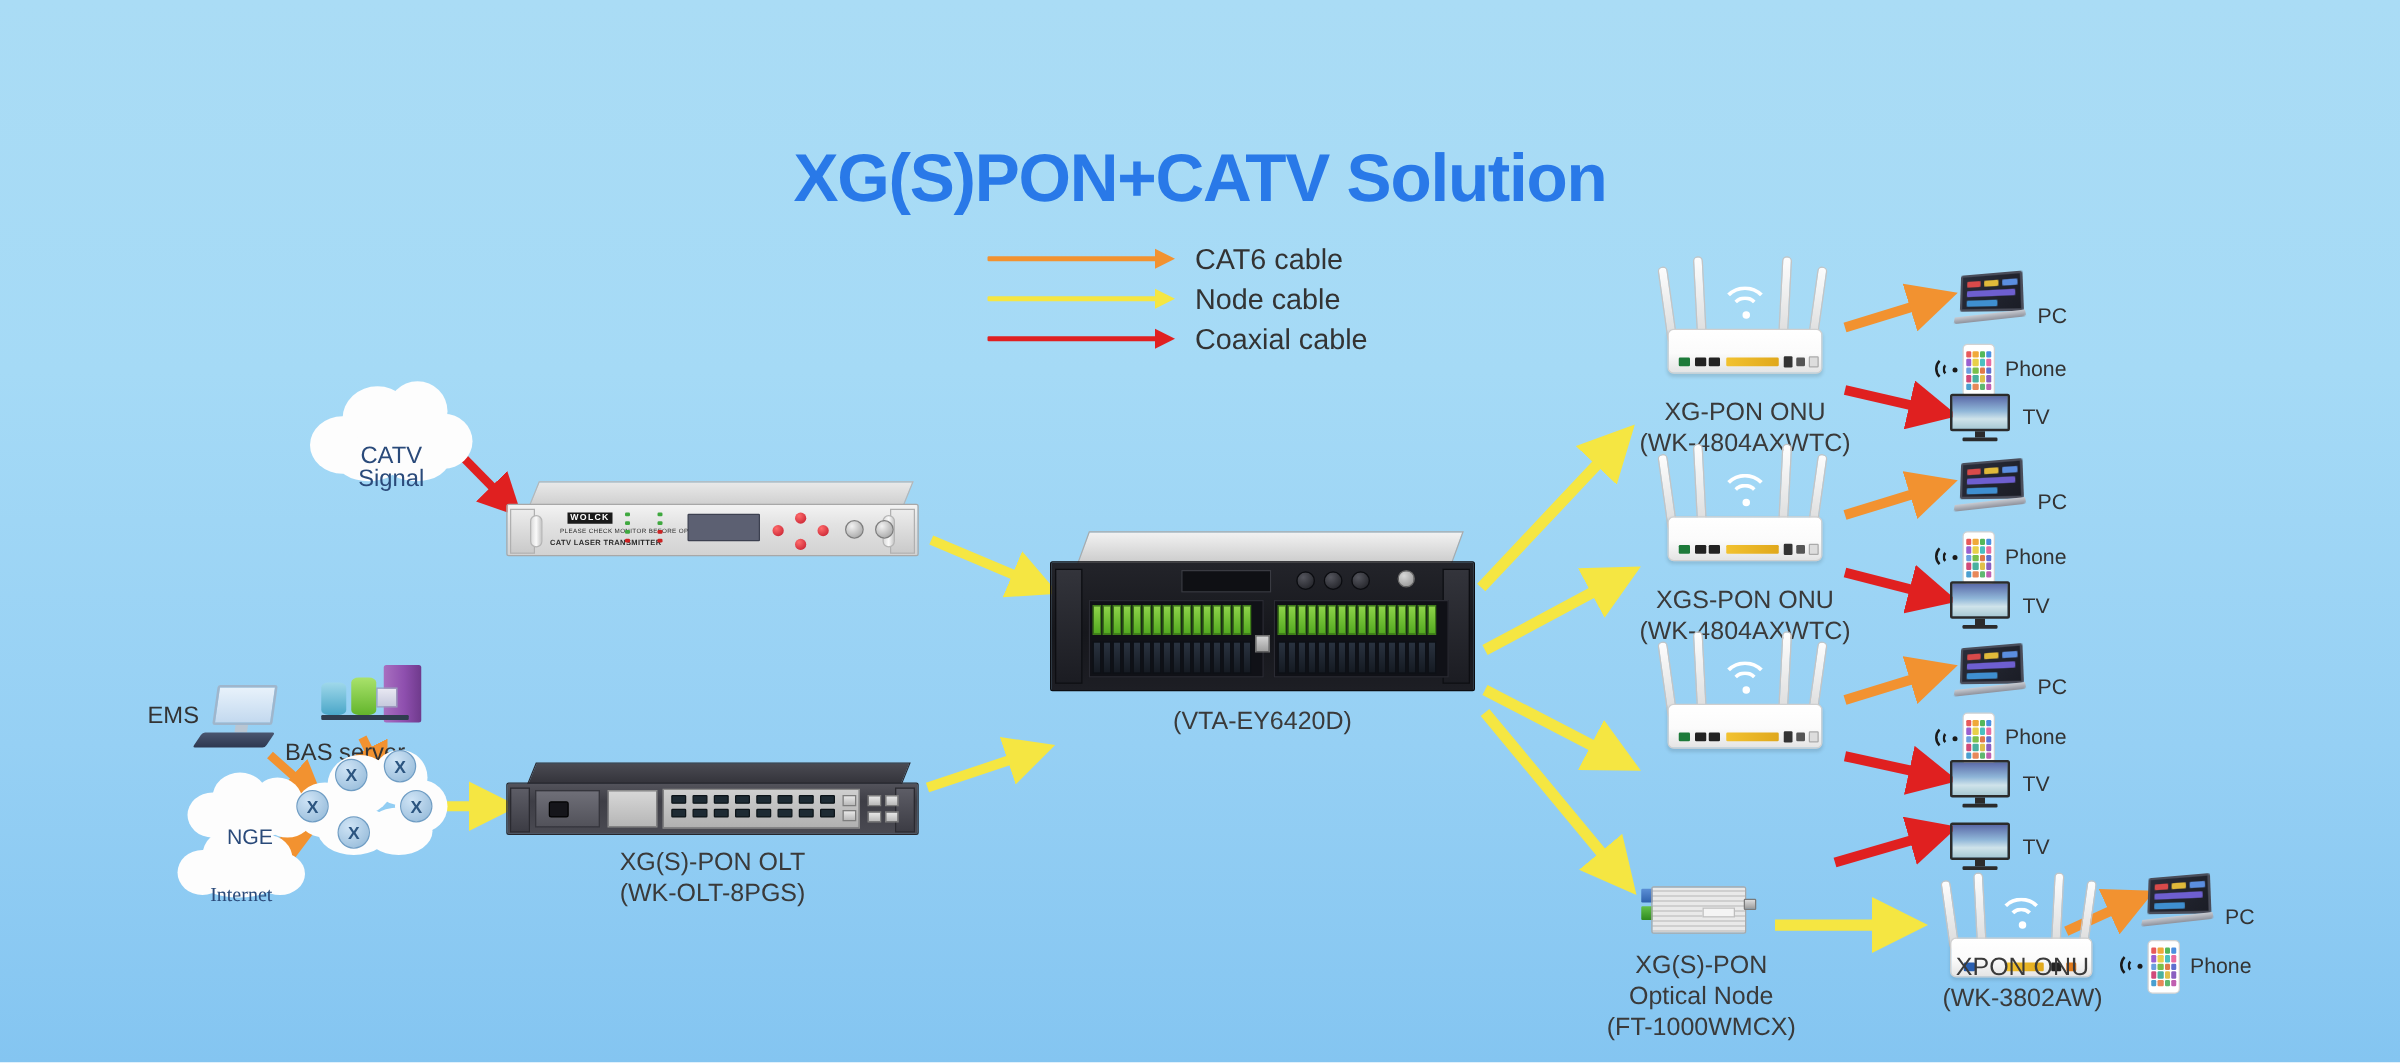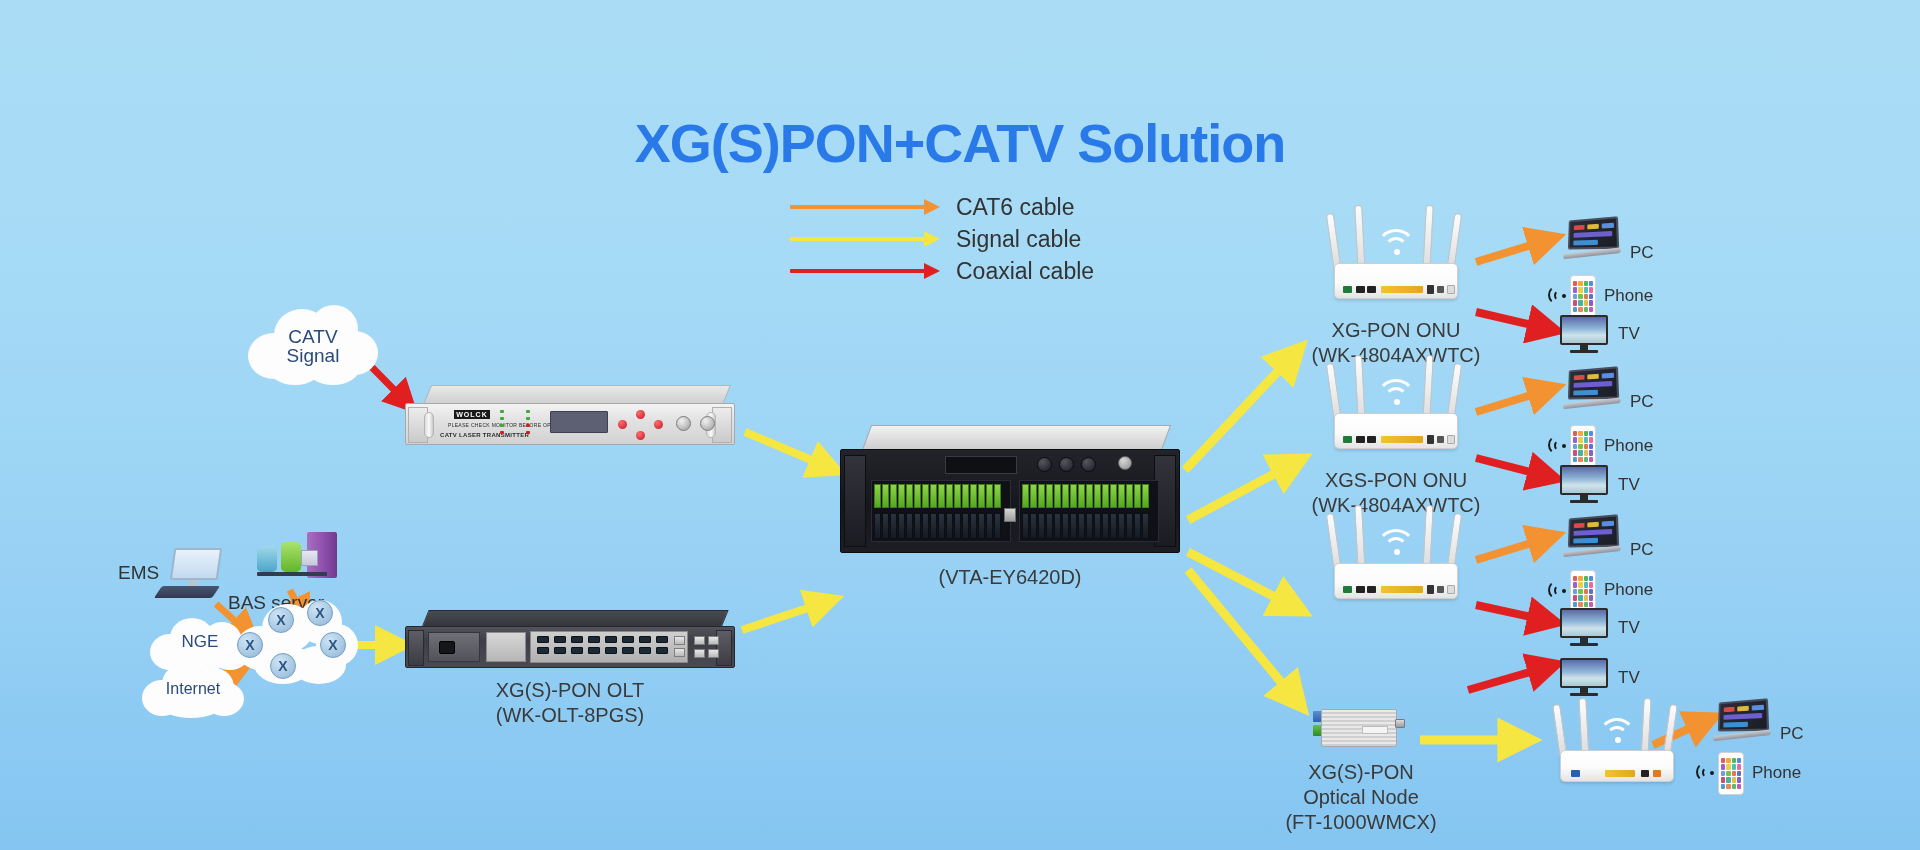--- a/index.html
+++ b/index.html
@@ -38,21 +38,21 @@
     text-align: center; font-size: 20px; color: #3a3a3a;
     line-height: 1.25; white-space: nowrap;
   }
   .endpoint-label { font-size: 17px; color: #333; white-space: nowrap; }
 
   
   .cloud { position: absolute; }
   .cloud .puff { position: absolute; background: #fdfdfd; border-radius: 50%; }
   .cloud .ctext {
     position: absolute; width: 100%; text-align: center;
-    color: #2a4a7a; z-index: 5; line-height: 1.05;
+    color: #2a4a7a; z-index: 5; line-height: 1.05; margin-top: 28px;
   }
 
   
   #arrows { position: absolute; left: 0; top: 0; width: 1920px; height: 850px; }
 
   
   .rack-body { position: absolute; }
 
   
   #tx-unit { left: 405px; top: 385px; width: 330px; height: 62px; }
@@ -211,21 +211,21 @@
         <span class="bar" style="background:#f29230"></span>
         <span class="head" style="border-left-color:#f29230"></span>
       </span>
       <span class="legend-label">CAT6 cable</span>
     </div>
     <div class="legend-row">
       <span class="legend-line">
         <span class="bar" style="background:#f5e642"></span>
         <span class="head" style="border-left-color:#f5e642"></span>
       </span>
-      <span class="legend-label">Signal cable</span>
+      <span class="legend-label">Node cable</span>
     </div>
     <div class="legend-row">
       <span class="legend-line">
         <span class="bar" style="background:#e02020"></span>
         <span class="head" style="border-left-color:#e02020"></span>
       </span>
       <span class="legend-label">Coaxial cable</span>
     </div>
   </div>
 
@@ -341,21 +341,21 @@
     <span class="puff" style="left:18px;top:30px; width:60px; height:26px;"></span>
     <span class="ctext" style="top:17px; font-size:17px;">NGE</span>
   </div>
 
   <div class="cloud" style="left:142px; top:662px; width:102px; height:56px;">
     <span class="puff" style="left:0;  top:18px; width:40px; height:36px;"></span>
     <span class="puff" style="left:20px;top:2px;  width:44px; height:40px;"></span>
     <span class="puff" style="left:52px;top:6px;  width:40px; height:38px;"></span>
     <span class="puff" style="left:62px;top:20px; width:40px; height:34px;"></span>
     <span class="puff" style="left:18px;top:30px; width:62px; height:26px;"></span>
-    <span class="ctext" style="top:19px; font-size:16px;">Internet</span>
+    <span class="ctext" style="top:19px; font-size:16px;font-family:Liberation Serif, serif;">Internet</span>
   </div>
 
   <div class="cloud" style="left:236px; top:598px; width:122px; height:92px;">
     <span class="puff" style="left:0;  top:28px; width:48px; height:44px;"></span>
     <span class="puff" style="left:26px;top:6px;  width:52px; height:48px;"></span>
     <span class="puff" style="left:62px;top:2px;  width:44px; height:44px;"></span>
     <span class="puff" style="left:80px;top:26px; width:42px; height:42px;"></span>
     <span class="puff" style="left:18px;top:46px; width:58px; height:40px;"></span>
     <span class="puff" style="left:56px;top:48px; width:54px; height:38px;"></span>
   </div>
@@ -603,20 +603,24 @@
       <span class="r-port" style="left:44px; top:19px; width:30px; background:linear-gradient(to right,#f2c230,#e0a81c);"></span>
       <span class="r-port" style="left:80px; top:19px; width:8px;  background:#222;"></span>
       <span class="r-port" style="left:92px; top:19px; width:8px;  background:#e07a1c;"></span>
     </span>
     <span class="wifi-glyph" style="left:56px; top:20px; width:40px; height:28px;">
       <span class="arc" style="left:0;   top:0;   width:38px; height:38px;"></span>
       <span class="arc" style="left:8px; top:8px; width:22px; height:22px;"></span>
       <span class="dot" style="left:17px;top:19px;"></span>
     </span>
   </div>
+  <div class="abs dev-label" style="left:1528px; top:762px; width:180px;">
+    <div>XPON ONU</div>
+    <div>(WK-3802AW)</div>
+  </div>
 
   <div class="abs laptop" style="left:1562px; top:218px; width:64px; height:44px;">
     <span class="lt-screen" style="left:4px; top:0;">
       <span class="lt-tile" style="left:4px;  top:4px;  width:12px; background:#d84a4a;"></span>
       <span class="lt-tile" style="left:19px; top:4px;  width:12px; background:#e0b93a;"></span>
       <span class="lt-tile" style="left:34px; top:4px;  width:12px; background:#5b8ee0;"></span>
       <span class="lt-tile" style="left:4px;  top:12px; width:40px; background:#6e5fd0;"></span>
       <span class="lt-tile" style="left:4px;  top:20px; width:26px; background:#3f8fd0;"></span>
     </span>
     <span class="lt-base" style="left:0; top:32px;"></span>

